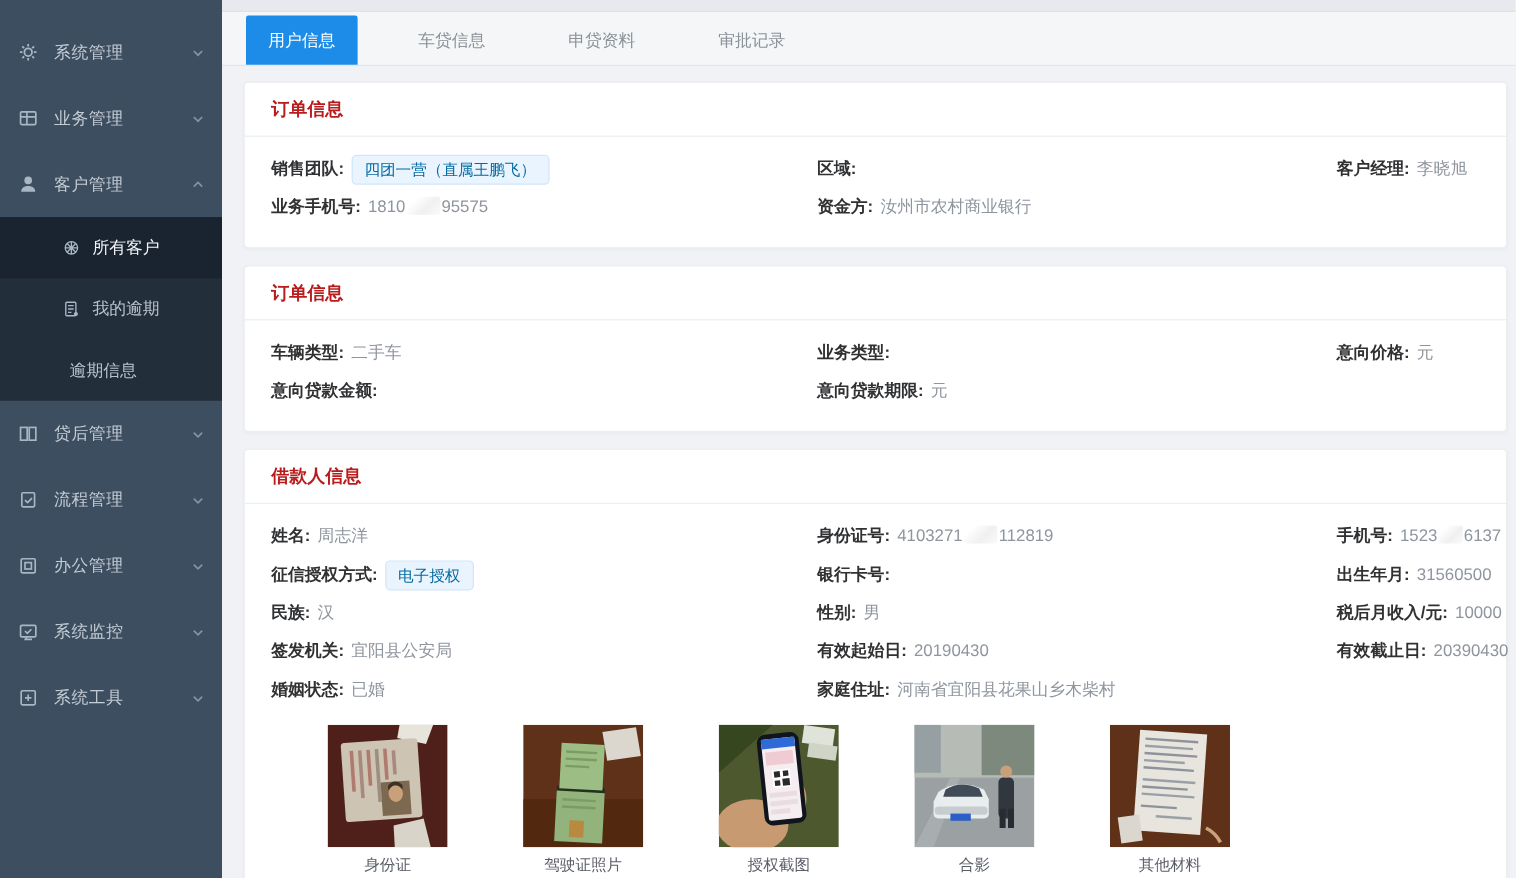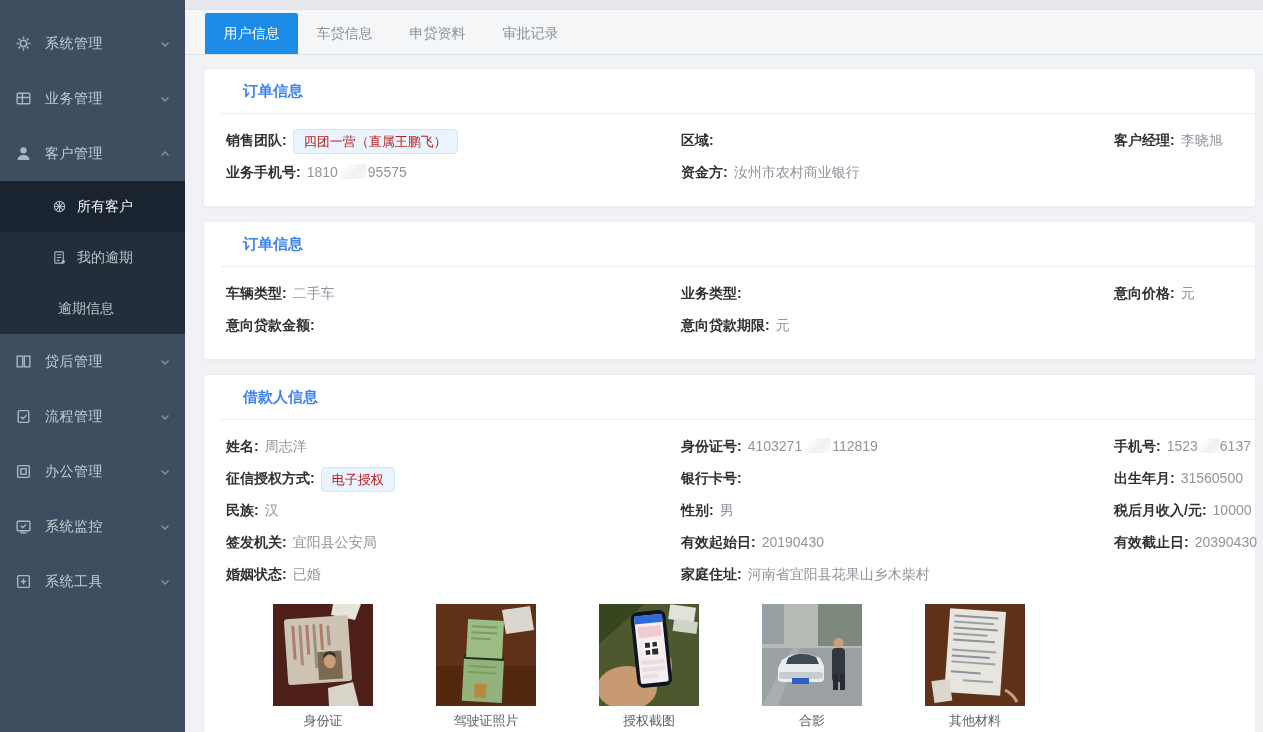--- a/index.html
+++ b/index.html
@@ -27,49 +27,48 @@
   .s-subitem .s-icon { width:15px; height:15px; margin-right:10px; color:#a9b7c4; display:flex; align-items:center; }
   .s-subitem.noicon { padding-left:58px; }
   .s-subitem.active { background:#1a2430; color:#f2f5f8; }
   svg.ic { width:100%; height:100%; display:block; }
 
   
   .content { flex:1; display:flex; flex-direction:column; min-width:0; }
   .topstrip { height:10px; background:#e7e9ee; border-bottom:1px solid #dfe2e7; flex:none; }
   .tabbar {
     height:45px; background:#f4f6f8; border-bottom:1px solid #e2e5ea;
-    display:flex; align-items:flex-end; padding-left:20px; flex:none;
+    display:flex; align-items:flex-end; padding-left:20px; flex:none;gap:32px;
   }
   .tab {
     width:93px; height:41px; line-height:41px; text-align:center;
     color:#8b9299; font-size:14px; cursor:pointer;
   }
   .tab.active { background:#1c8ce8; color:#ffffff; border-radius:2px 2px 0 0; }
 
   .scrollarea { flex:1; padding:13px 7px 0 18px; overflow:hidden; }
 
   
   .card {
     background:#ffffff; border:1px solid #ebedf0; border-radius:4px;
     margin-bottom:14px; box-shadow:0 1px 3px rgba(0,0,0,.03);
   }
   .card-header {
-    padding:13px 22px 12px; font-size:15px; font-weight:bold; color:#3b82f6;
+    padding:13px 22px 12px; font-size:15px; font-weight:bold; color:#b91c1c;
     border-bottom:1px solid #eceef1;
-    margin-left:17px;
   }
   .card-body { padding:10px 22px 18px; }
   .frow { display:grid; grid-template-columns:455px 433px 1fr; }
   .fcell { height:32px; line-height:32px; white-space:nowrap; overflow:visible; }
   .flabel { font-weight:bold; color:#303133; }
   .fvalue { color:#8f959e; margin-left:6px;text-align:center; }
   .tag {
     display:inline-block; margin-left:6px; padding:0 10px; height:25px; line-height:23px;
     background:#eaf4fe; border:1px solid #cfe6fb; border-radius:4px;
-    color:#b91c1c; font-size:13px; vertical-align:middle;
+    color:#0369a1; font-size:13px; vertical-align:middle;
   }
   .redact {
     display:inline-block; width:28px; height:15px; vertical-align:-2px; margin:0 1px;
     background:linear-gradient(135deg,#ffffff 20%,#f0f0f0 60%,#fafafa);
     border-radius:2px; box-shadow:0 0 2px rgba(255,255,255,.9);
   }
   .redact.sm { width:20px; }
 
   
   .photos { display:flex; gap:63px; margin:14px 0 0 47px; }

